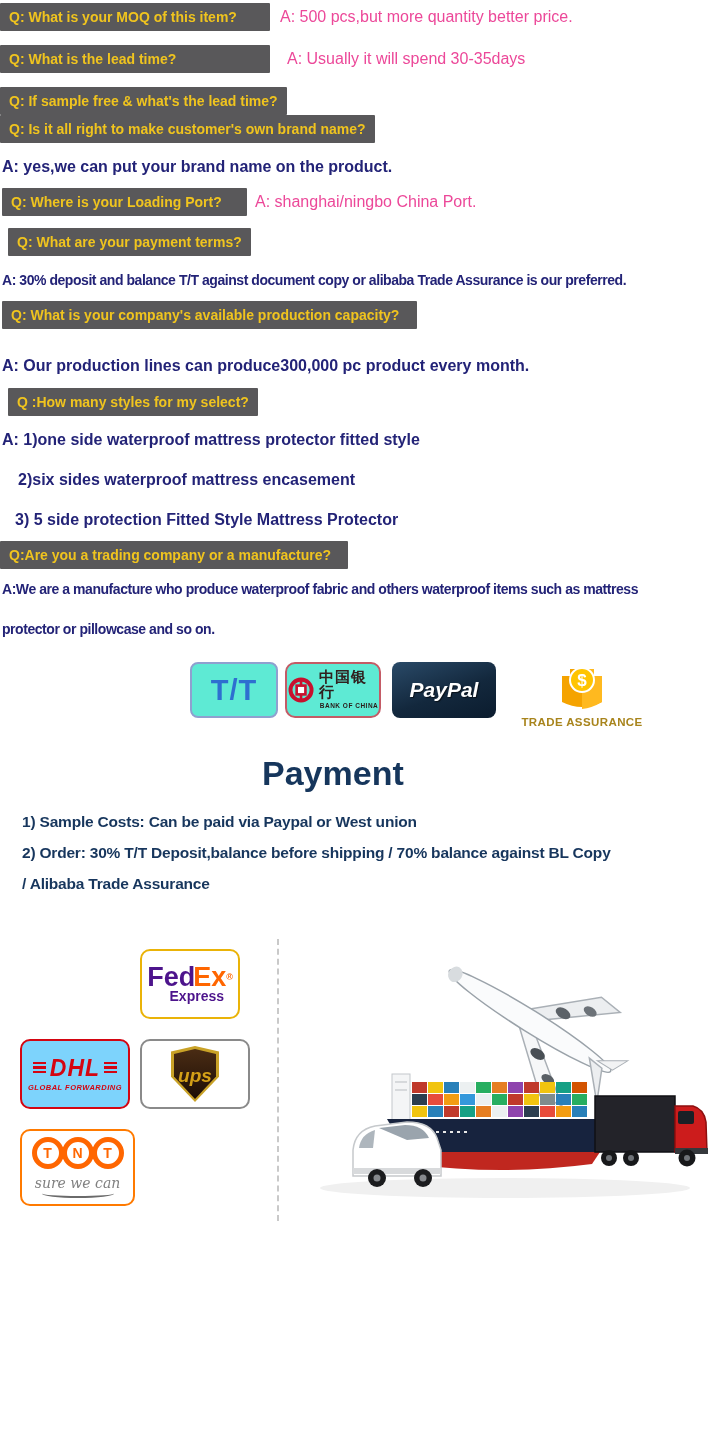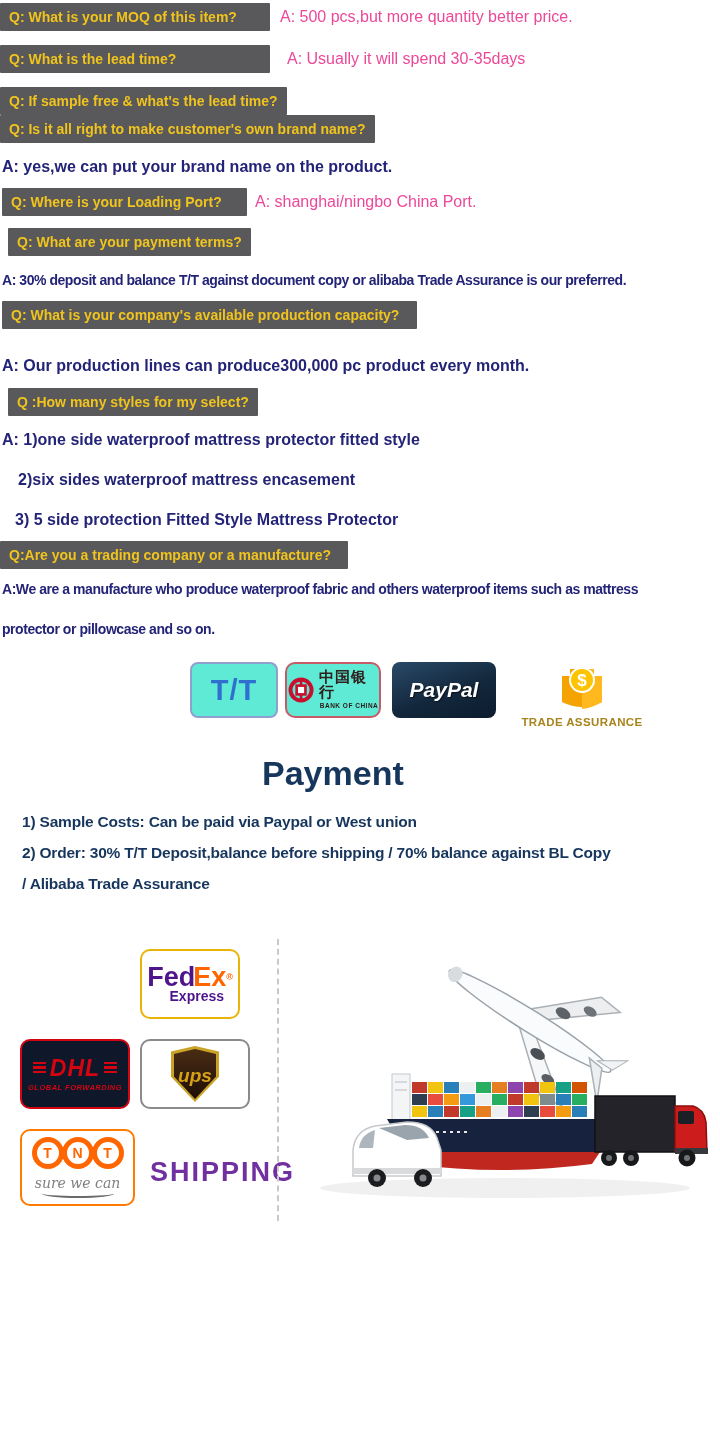--- a/index.html
+++ b/index.html
@@ -35,21 +35,21 @@
   .pay-title{width:fit-content;margin:12px 0 0 262px;color:#16365C;font-size:34px;font-weight:bold;}
   .pay-terms{margin:20px 0 0 22px;color:#17365D;font-weight:bold;font-size:15.5px;letter-spacing:-0.2px;}
   .pay-terms div{margin-bottom:13px;white-space:nowrap;}
 
   
   .ship{position:relative;margin-top:38px;height:330px;}
   .ship-box{position:absolute;background:#fff;border-radius:10px;display:flex;flex-direction:column;
             align-items:center;justify-content:center;box-sizing:border-box;}
   .box-ems{left:20px;top:18px;width:110px;height:70px;border:2px solid #7B86CC;}
   .box-fedex{left:140px;top:18px;width:100px;height:70px;border:2px solid #eab308;}
-  .box-dhl{left:20px;top:108px;width:110px;height:70px;border:2px solid #D40511;background:#0f172a;}
+  .box-dhl{left:20px;top:108px;width:110px;height:70px;border:2px solid #D40511;background:#7dd3fc;}
   .box-ups{left:140px;top:108px;width:110px;height:70px;border:2px solid #8a8a8a;}
   .box-tnt{left:20px;top:198px;width:115px;height:77px;border:2px solid #FF7A00;}
 
   .fedex-line1{font-size:27px;font-weight:bold;line-height:24px;}
   .fedex-fed{color:#4D148C;}
   .fedex-ex{color:#FF6600;margin-left:-2px;}
   .fedex-reg{font-size:9px;color:#FF6600;vertical-align:top;}
   .fedex-line2{align-self:flex-end;margin-right:14px;color:#4D148C;font-size:14px;font-weight:bold;line-height:14px;}
 
   .dhl-row{display:flex;align-items:center;gap:4px;}
@@ -202,21 +202,20 @@
     <div class="ship-box box-tnt">
       <div class="tnt-row">
         <div class="tnt-circle">T</div>
         <div class="tnt-circle">N</div>
         <div class="tnt-circle">T</div>
       </div>
       <div class="tnt-sub">sure we can</div>
       <div class="tnt-swoosh"></div>
     </div>
 
-    <div class="ship-label">SHIPPING</div>
     <div class="ship-divider"></div>
 
     <svg class="collage" width="415" height="300" viewBox="0 0 415 300">
 
       <g transform="translate(235,85) rotate(212)">
         <polygon points="18,0 -48,58 -72,55 -8,6" fill="#eceef0" stroke="#aab0b6" stroke-width="1.5"></polygon>
         <polygon points="18,0 -48,-58 -72,-55 -8,-6" fill="#f6f7f8" stroke="#aab0b6" stroke-width="1.5"></polygon>
         <ellipse cx="0" cy="0" rx="95" ry="11" fill="#fafbfc" stroke="#9aa2a9" stroke-width="1.5"></ellipse>
         <polygon points="-70,0 -100,-34 -86,-2" fill="#eceef0" stroke="#aab0b6" stroke-width="1.5"></polygon>
         <polygon points="-78,2 -104,18 -96,2" fill="#f2f3f4" stroke="#aab0b6" stroke-width="1"></polygon>

